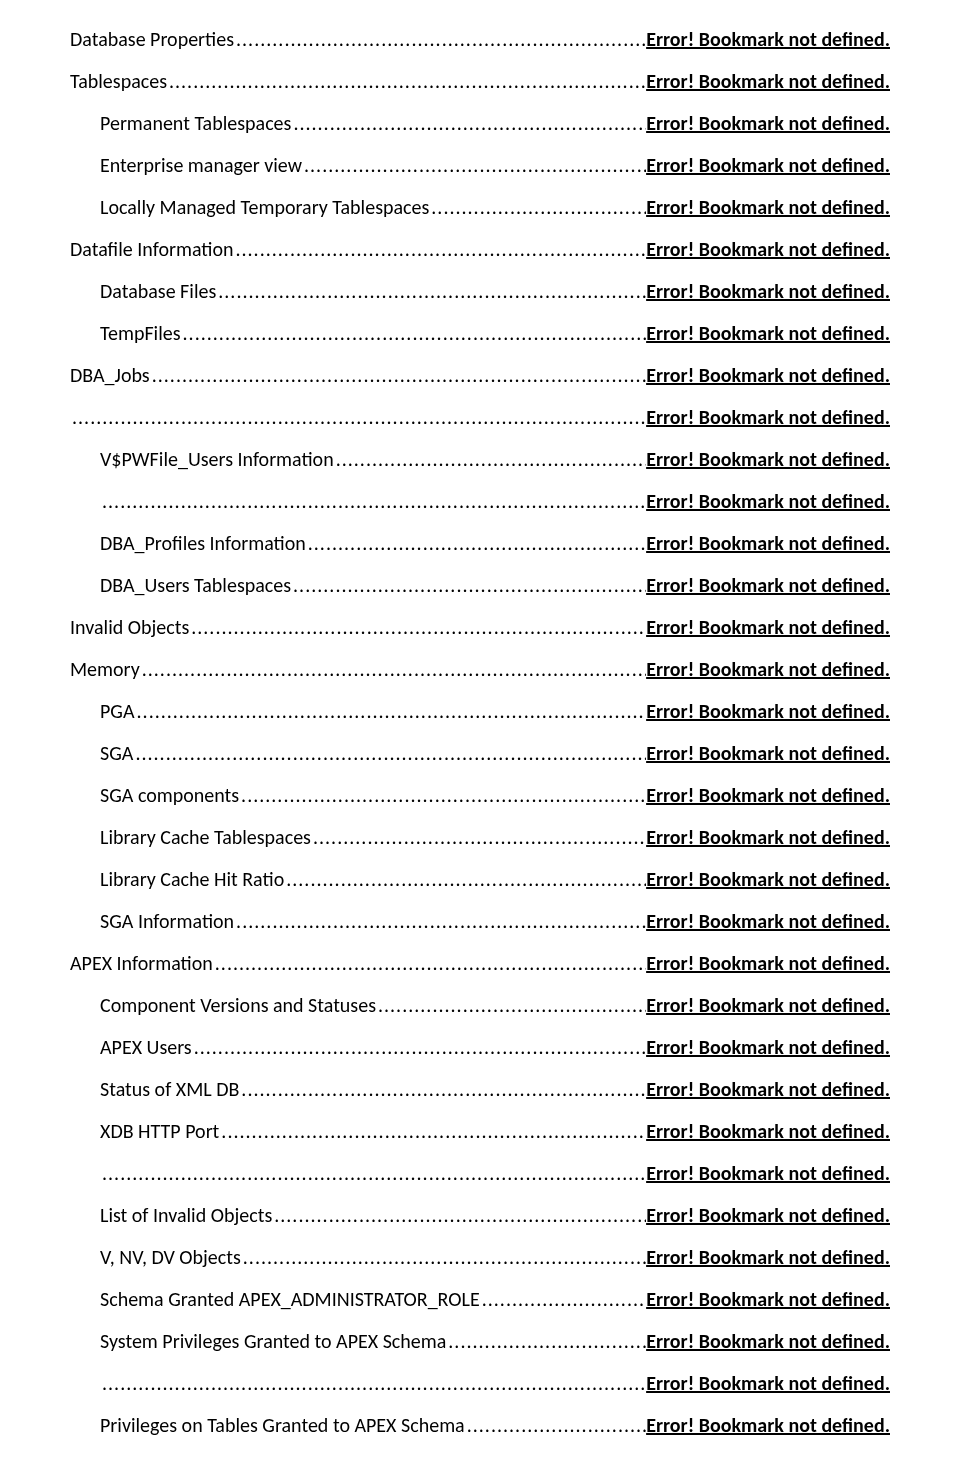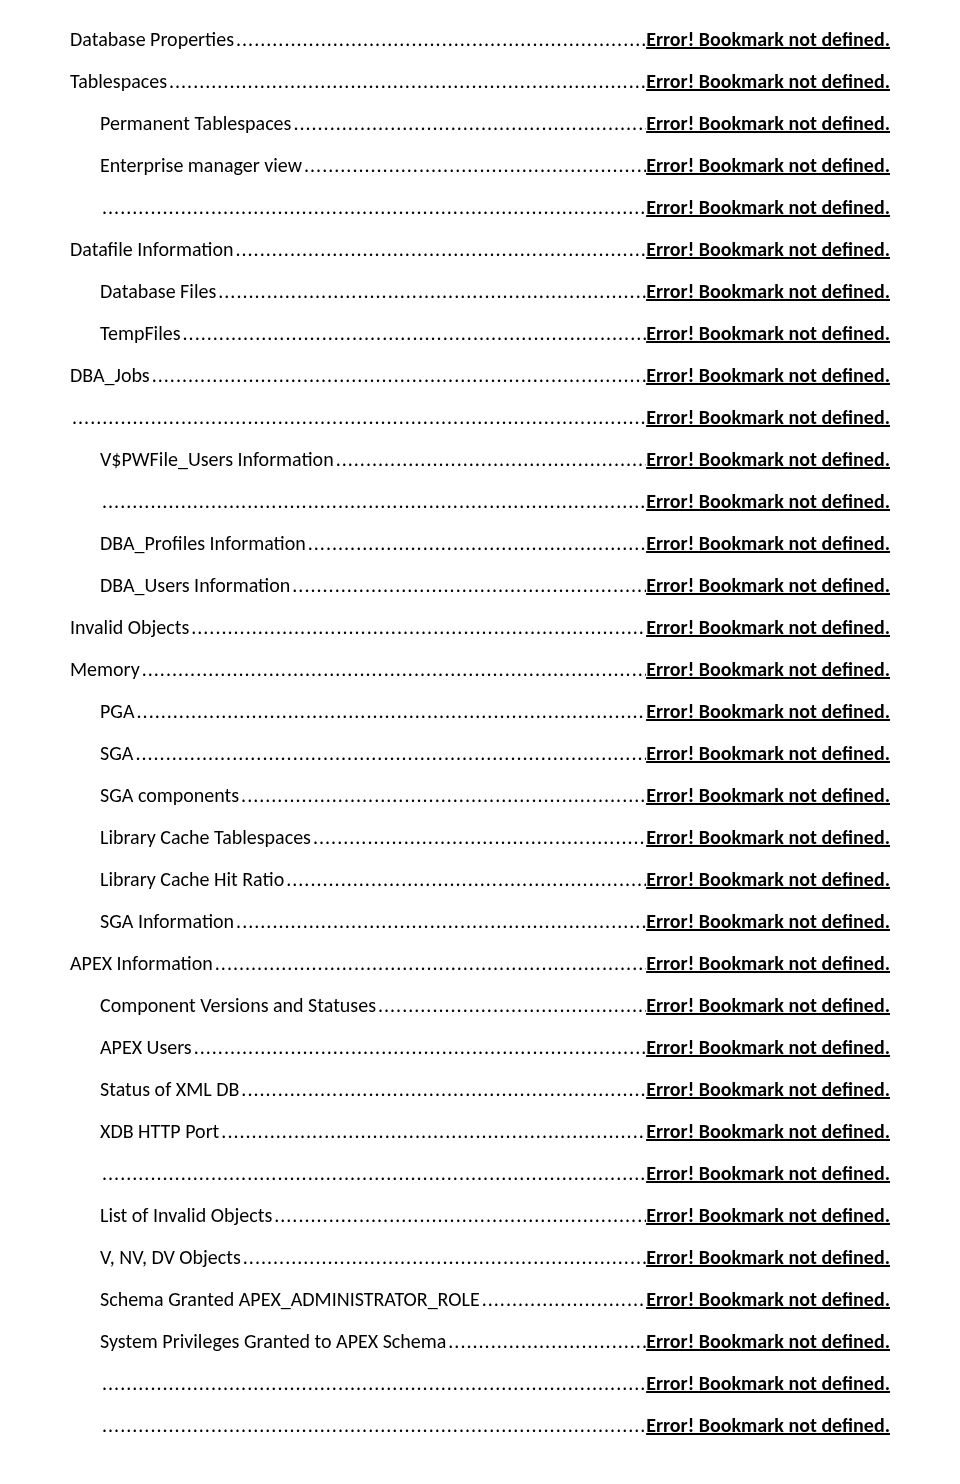--- a/index.html
+++ b/index.html
@@ -59,20 +59,21 @@
       <span class="toc-title">Permanent Tablespaces</span>
       <span class="toc-dots">........................................................................................................................................................................................................................................</span>
       <span class="toc-status">Error! Bookmark not defined.</span>
     </div>
     <div class="toc-line lvl1">
       <span class="toc-title">Enterprise manager view</span>
       <span class="toc-dots">........................................................................................................................................................................................................................................</span>
       <span class="toc-status">Error! Bookmark not defined.</span>
     </div>
     <div class="toc-line lvl1">
+      <span class="toc-title">Locally Managed Temporary Tablespaces</span>
       <span class="toc-dots">........................................................................................................................................................................................................................................</span>
       <span class="toc-status">Error! Bookmark not defined.</span>
     </div>
     <div class="toc-line lvl0">
       <span class="toc-title">Datafile Information</span>
       <span class="toc-dots">........................................................................................................................................................................................................................................</span>
       <span class="toc-status">Error! Bookmark not defined.</span>
     </div>
     <div class="toc-line lvl1">
       <span class="toc-title">Database Files</span>
@@ -101,21 +102,21 @@
     <div class="toc-line lvl1">
       <span class="toc-dots">........................................................................................................................................................................................................................................</span>
       <span class="toc-status">Error! Bookmark not defined.</span>
     </div>
     <div class="toc-line lvl1">
       <span class="toc-title">DBA_Profiles Information</span>
       <span class="toc-dots">........................................................................................................................................................................................................................................</span>
       <span class="toc-status">Error! Bookmark not defined.</span>
     </div>
     <div class="toc-line lvl1">
-      <span class="toc-title">DBA_Users Information</span>
+      <span class="toc-title">DBA_Users Tablespaces</span>
       <span class="toc-dots">........................................................................................................................................................................................................................................</span>
       <span class="toc-status">Error! Bookmark not defined.</span>
     </div>
     <div class="toc-line lvl0">
       <span class="toc-title">Invalid Objects</span>
       <span class="toc-dots">........................................................................................................................................................................................................................................</span>
       <span class="toc-status">Error! Bookmark not defined.</span>
     </div>
     <div class="toc-line lvl0">
       <span class="toc-title">Memory</span>
@@ -199,16 +200,17 @@
     <div class="toc-line lvl1">
       <span class="toc-title">System Privileges Granted to APEX Schema</span>
       <span class="toc-dots">........................................................................................................................................................................................................................................</span>
       <span class="toc-status">Error! Bookmark not defined.</span>
     </div>
     <div class="toc-line lvl1">
       <span class="toc-dots">........................................................................................................................................................................................................................................</span>
       <span class="toc-status">Error! Bookmark not defined.</span>
     </div>
     <div class="toc-line lvl1">
+      <span class="toc-title">Privileges on Tables Granted to APEX Schema</span>
       <span class="toc-dots">........................................................................................................................................................................................................................................</span>
       <span class="toc-status">Error! Bookmark not defined.</span>
     </div>
   </div>
 
 </body></html>

